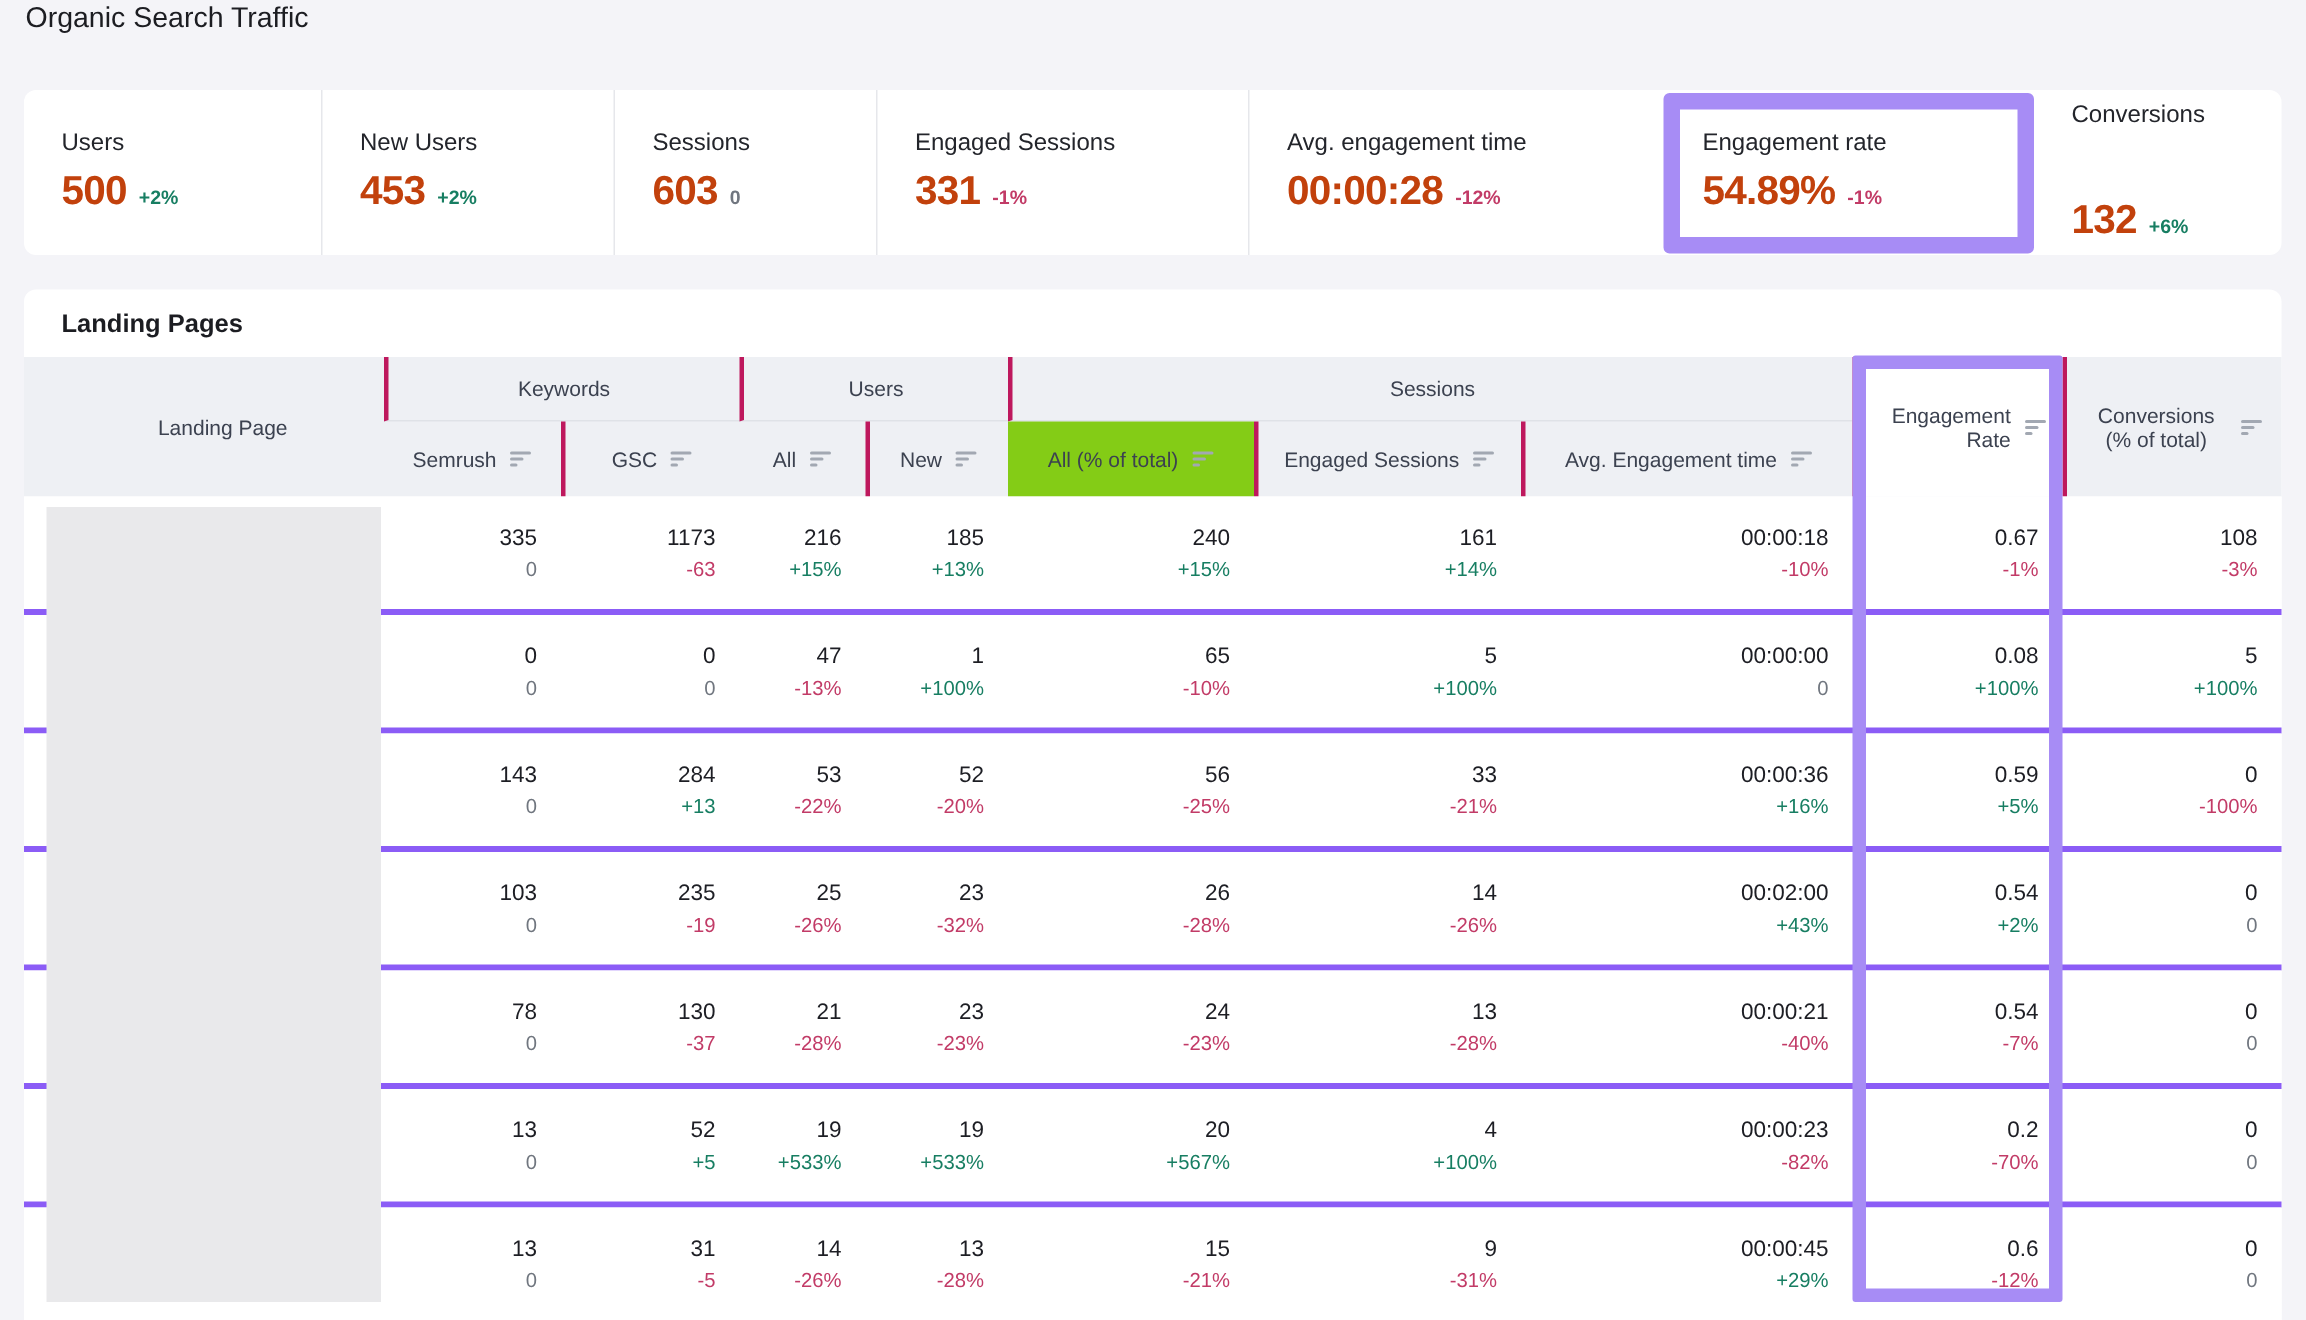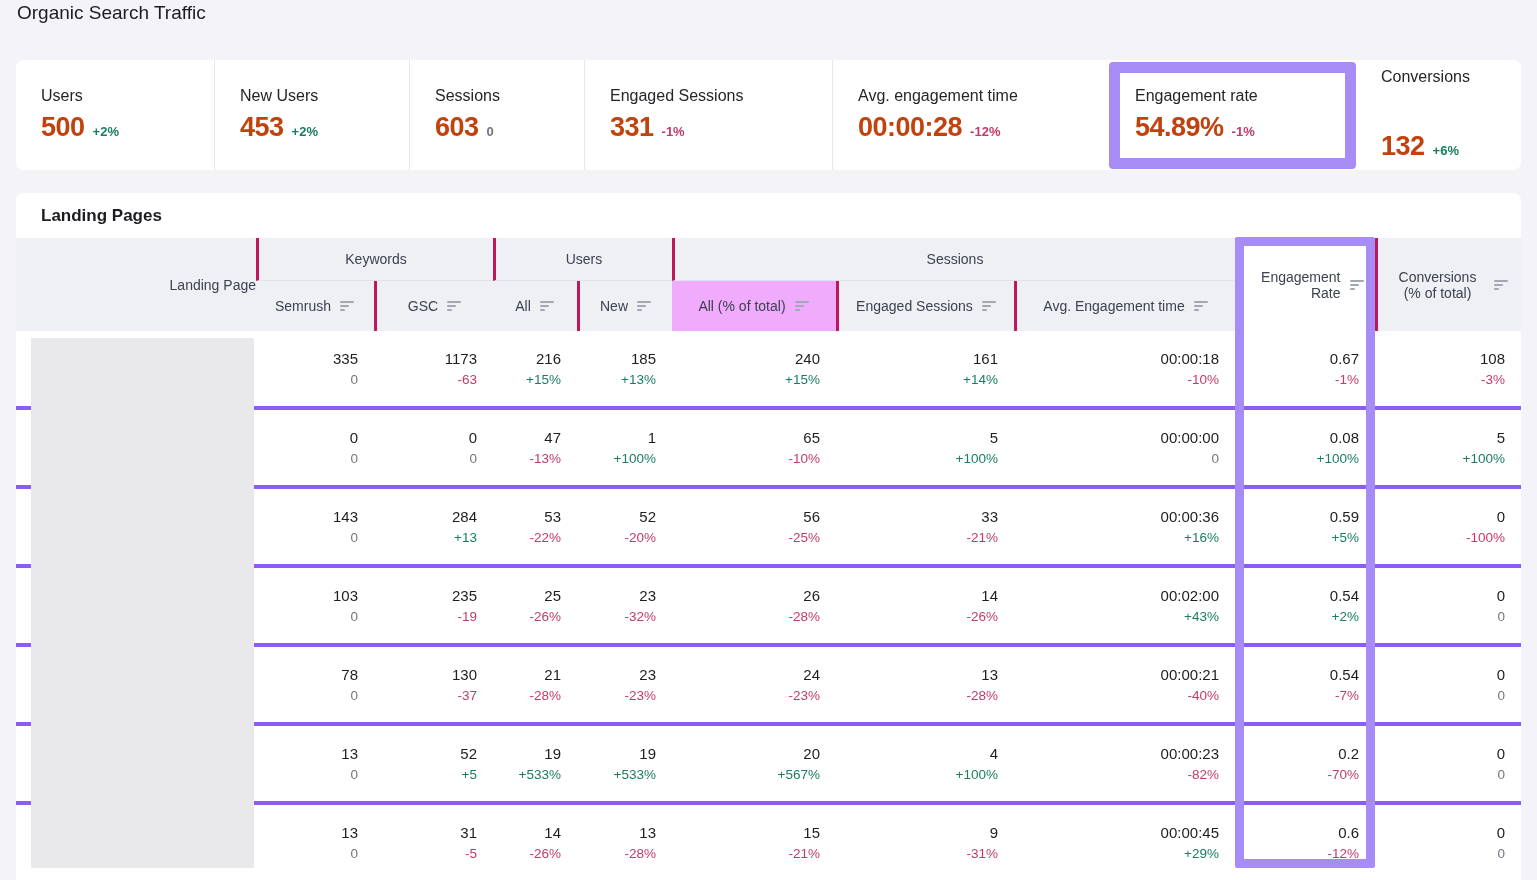--- a/index.html
+++ b/index.html
@@ -53,34 +53,34 @@
     display:grid;
     grid-template-columns:240px 118px 119px 84px 95px 164px 178px 221px 140px 146px;
   }
   .t-header {
     position:absolute; left:0; top:45px; width:1505px; height:93px;
     background:#eef0f4;
     grid-template-rows:43px 50px;
     font-size:14px; color:#3c4250;
   }
   .th { display:flex; align-items:center; justify-content:center; text-align:center; }
-  .th-lp { grid-area:1/1/3/2; justify-content:flex-end; padding-left:25px; }
+  .th-lp { grid-area:1/1/3/2; justify-content:center; padding-left:25px; }
   .th-group-kw { grid-area:1/2/2/4; }
   .th-group-users { grid-area:1/4/2/6; }
   .th-group-sessions { grid-area:1/6/2/9; }
   .th-er { grid-area:1/9/3/10; background:#fff; }
   .th-er .th-label { width:92px; text-align:right; }
   .th-conv { grid-area:1/10/3/11; }
   .th-conv .th-label { width:94px; }
   .group-cell { border-bottom:1px solid #dfe2e7; }
   .bl { border-left:3px solid #be185d; }
   .th-sub { grid-row:2; }
   .sub-2 { grid-column:2; } .sub-3 { grid-column:3; } .sub-4 { grid-column:4; }
   .sub-5 { grid-column:5; } .sub-6 { grid-column:6; } .sub-7 { grid-column:7; } .sub-8 { grid-column:8; }
-  .sorted-col { background:#f0abfc;text-align:center; }
+  .sorted-col { background:#84cc16;text-align:center; }
   .sort-icon { display:inline-block; width:15px; margin-left:9px; }
   .sort-icon i { display:block; height:2px; background:#a2a8b2; border-radius:1px; margin:2px 0; }
   .sort-icon i:nth-child(1){ width:14px; }
   .sort-icon i:nth-child(2){ width:9px; }
   .sort-icon i:nth-child(3){ width:5px; }
 
   .t-body { position:absolute; left:0; top:138px; width:1505px; }
   .t-row { height:79px; border-bottom:4px solid #8b5cf6; background:#fff; }
   .t-cell {
     display:flex; flex-direction:column; justify-content:center; align-items:flex-end;

